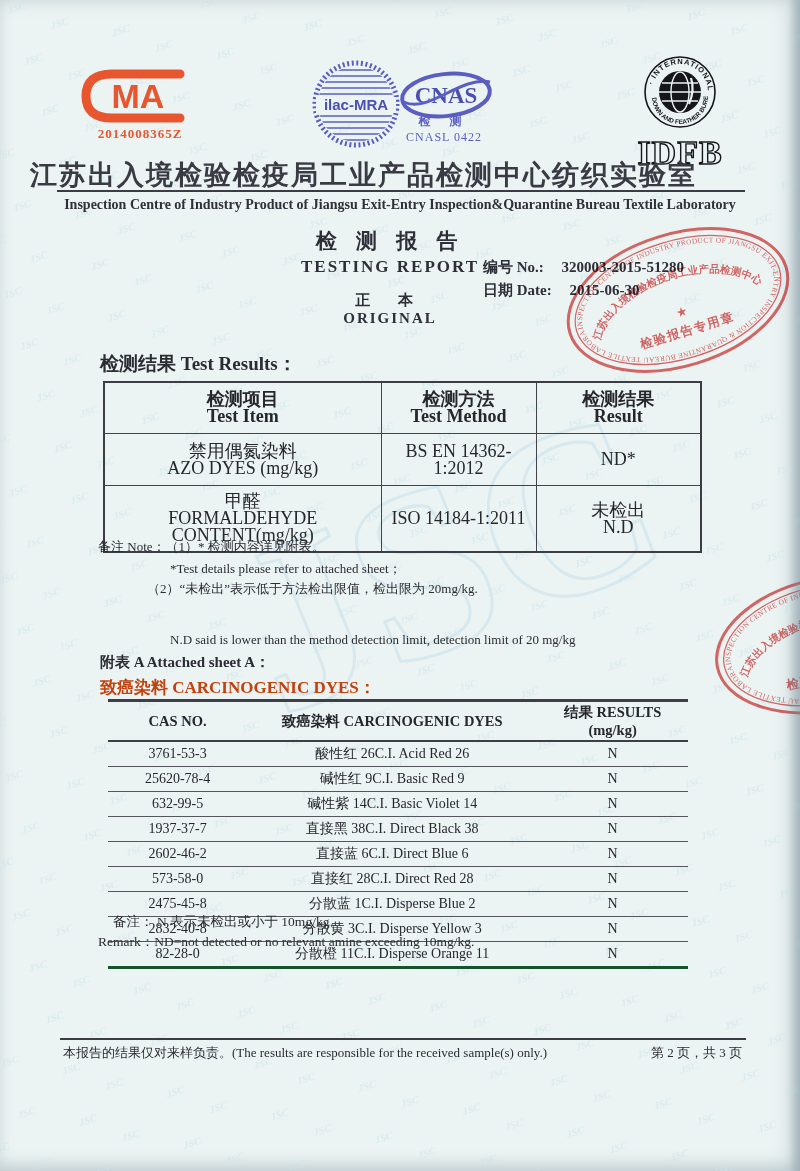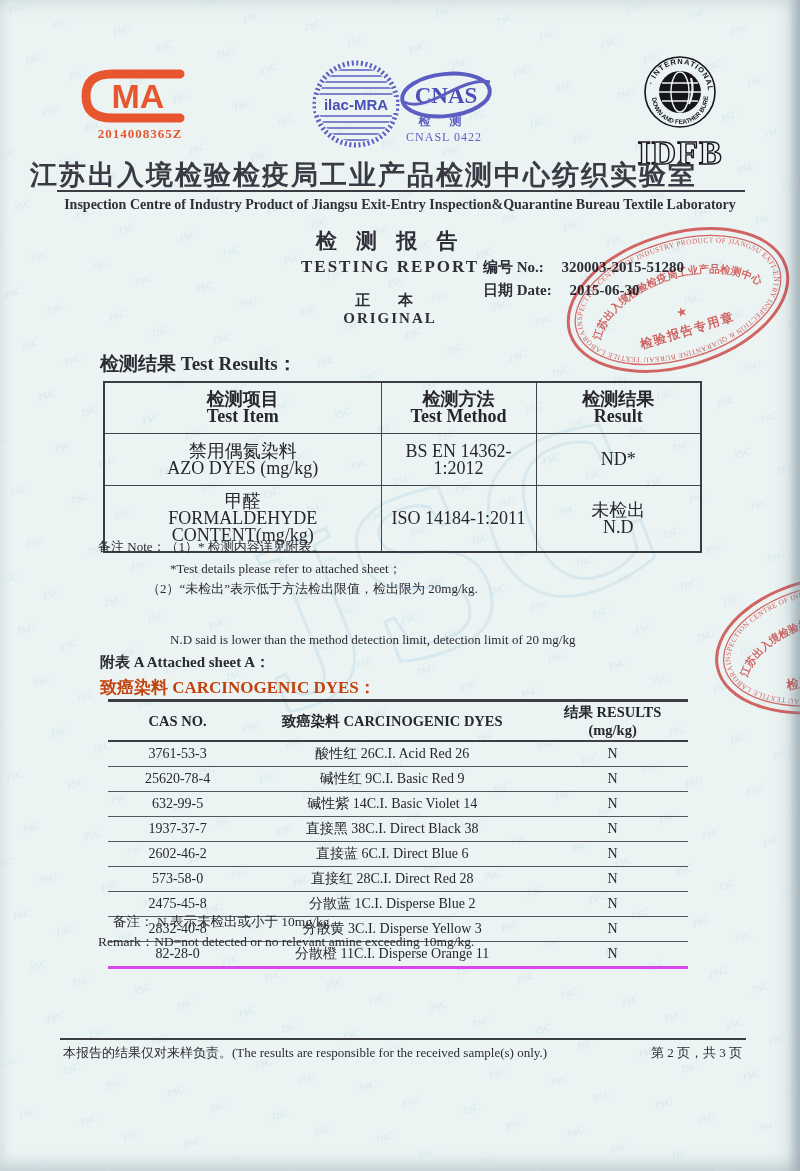--- a/index.html
+++ b/index.html
@@ -54,21 +54,21 @@
   .n2{left:170px;top:560px;}
   .n3{left:147px;top:580px;}
   .n4{left:170px;top:632px;}
   
   .att-h1{position:absolute;left:100px;top:653px;font-size:15px;font-weight:bold;color:#2b2b33;}
   .att-h2{position:absolute;left:100px;top:676px;font-size:17px;font-weight:bold;color:#c2410c;}
   table.t2{position:absolute;left:108px;top:699px;width:580px;border-collapse:collapse;table-layout:fixed;}
   table.t2 th{border-top:3px solid #3e3e46;border-bottom:2px solid #3e3e46;
     font-size:14.5px;font-weight:bold;height:25px;text-align:center;color:#26262e;}
   table.t2 td{border-bottom:1px solid #55555d;font-size:14px;height:22px;text-align:center;color:#26262e;}
-  table.t2 tr:last-child td{border-bottom:3px solid #d946ef;}
+  table.t2 tr:last-child td{border-bottom:3px solid #14532d;}
   .remark-cn{position:absolute;left:113px;top:913px;font-size:13.5px;color:#2b2b33;}
   .remark-en{position:absolute;left:98px;top:933px;font-size:13.5px;color:#2b2b33;}
   
   .foot-rule{position:absolute;left:60px;top:1038px;width:686px;border-top:2px solid #3c3c44;}
   .foot-disclaimer{position:absolute;left:63px;top:1044px;font-size:13px;color:#2b2b33;}
   .foot-page{position:absolute;right:58px;top:1044px;font-size:13px;color:#2b2b33;}
   .scan-edge{position:absolute;right:0;top:0;width:12px;height:100%;
     background:linear-gradient(to right, rgba(140,158,168,0), rgba(130,150,162,.45));}
 </style>
 </head>

